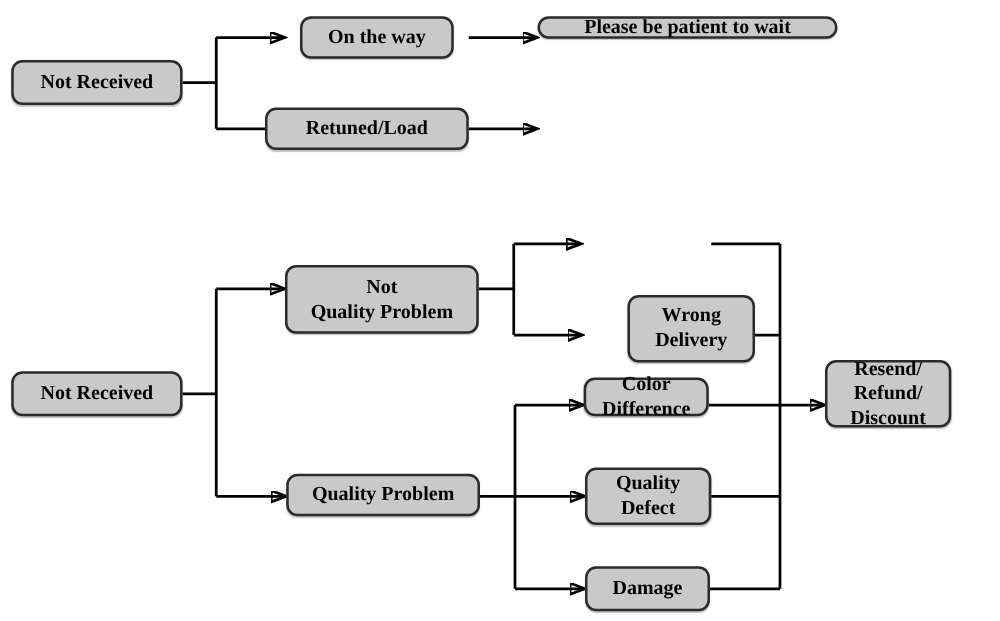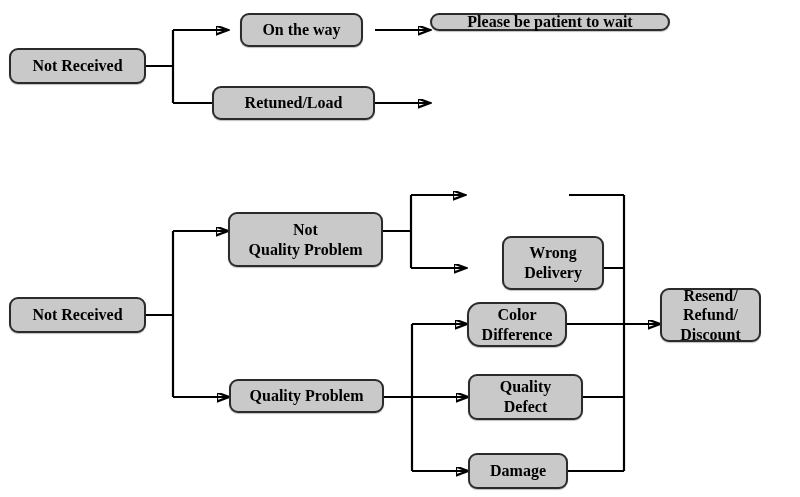--- a/index.html
+++ b/index.html
@@ -48,22 +48,22 @@
   .n-otw { left: 240px; top: 13px;  width: 123px; height: 34px; }
   .n-rl  { left: 212px; top: 86px;  width: 163px; height: 34px; }
   .n-pw  { left: 430px; top: 13px;  width: 240px; height: 18px; }
   .n-rr  { left: 430px; top: 86px;  width: 240px; height: 34px; }
   
   .n-nr2 { left: 9px;   top: 297px; width: 137px; height: 36px; }
   .n-nqp { left: 228px; top: 212px; width: 155px; height: 55px; }
   .n-qp  { left: 229px; top: 379px; width: 155px; height: 34px; }
   .n-nf  { left: 465px; top: 177px; width: 104px; height: 36px; }
   .n-wd  { left: 466px; top: 236px; width: 102px; height: 54px; margin-left: 36px; }
-  .n-cd  { left: 467px; top: 302px; width: 100px; height: 45px; border-radius: 13px; }
-  .n-qd  { left: 468px; top: 374px; width: 115px; height: 46px; }
+  .n-cd  { left: 467px; top: 302px; width: 100px; height: 31px; }
+  .n-qd  { left: 468px; top: 374px; width: 101px; height: 46px; }
   .n-dm  { left: 468px; top: 453px; width: 100px; height: 36px; }
   .n-rrd { left: 660px; top: 288px; width: 101px; height: 54px; }
 </style>
 </head>
 <body>
 
 <div class="canvas">
 
   <svg class="wires" width="800" height="497" viewBox="0 0 800 497" aria-hidden="true">
     <defs>

